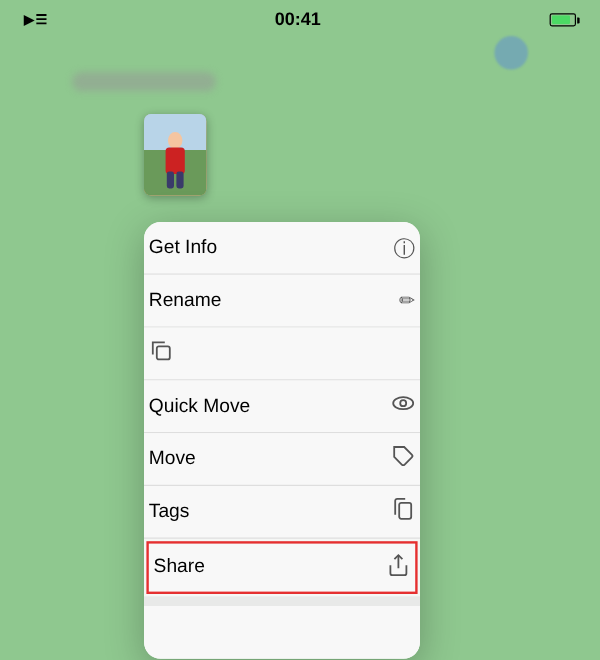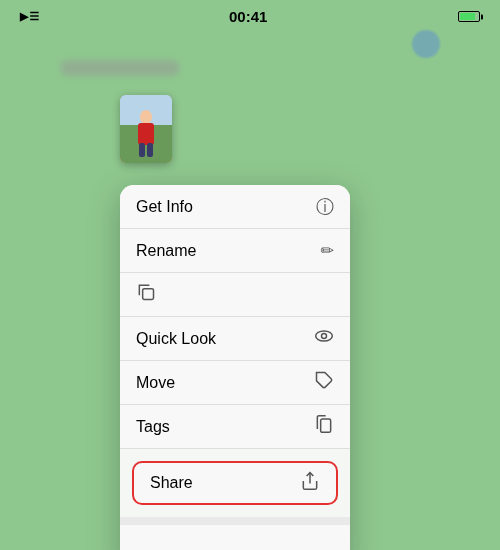--- a/index.html
+++ b/index.html
@@ -106,21 +106,21 @@
       background: rgba(248, 248, 248, 0.97);
       border-radius: 14px;
       box-shadow: 0 8px 32px rgba(0,0,0,0.25);
       overflow: hidden;
     }
 
     .menu-item {
       display: flex;
       align-items: center;
       justify-content: space-between;
-      padding: 0 16px;
+      padding: 0 4px;
       height: 44px;
       border-bottom: 0.5px solid rgba(0,0,0,0.1);
       cursor: pointer;
       background: rgba(248,248,248,0.97);
       text-align: right;
     }
 
     .menu-item:last-child {
       border-bottom: none;
     }
@@ -131,22 +131,22 @@
     }
 
     .menu-item-icon {
       font-size: 18px;
       color: #555;
     }
 
     
     .menu-item.share-highlighted {
       border: 2.5px solid #e53030;
-      border-radius: 10px;
-      margin: 12px;
+      border-radius: 0;
+      margin: 2px;
       position: relative;
       z-index: 2;
     }
 
     
     .menu-item.delete-item {
       background: rgba(248,248,248,0.97);
     }
 
     
@@ -248,21 +248,21 @@
   <div class="menu-item">
     <span class="menu-item-icon">
       <svg width="20" height="20" viewBox="0 0 24 24" fill="none" stroke="#555" stroke-width="1.8">
         <rect x="8" y="8" width="13" height="13" rx="2"></rect>
         <path d="M4 16V4h12"></path>
       </svg>
     </span>
   </div>
 
   <div class="menu-item">
-    <span class="menu-item-label">Quick Look</span>
+    <span class="menu-item-label">Quick Move</span>
     <span class="menu-item-icon">
       <svg width="20" height="20" viewBox="0 0 24 24" fill="none" stroke="#555" stroke-width="1.8">
         <ellipse cx="12" cy="12" rx="10" ry="6"></ellipse>
         <circle cx="12" cy="12" r="3"></circle>
       </svg>
     </span>
   </div>
 
   <div class="menu-item">
     <span class="menu-item-label">Move</span>

